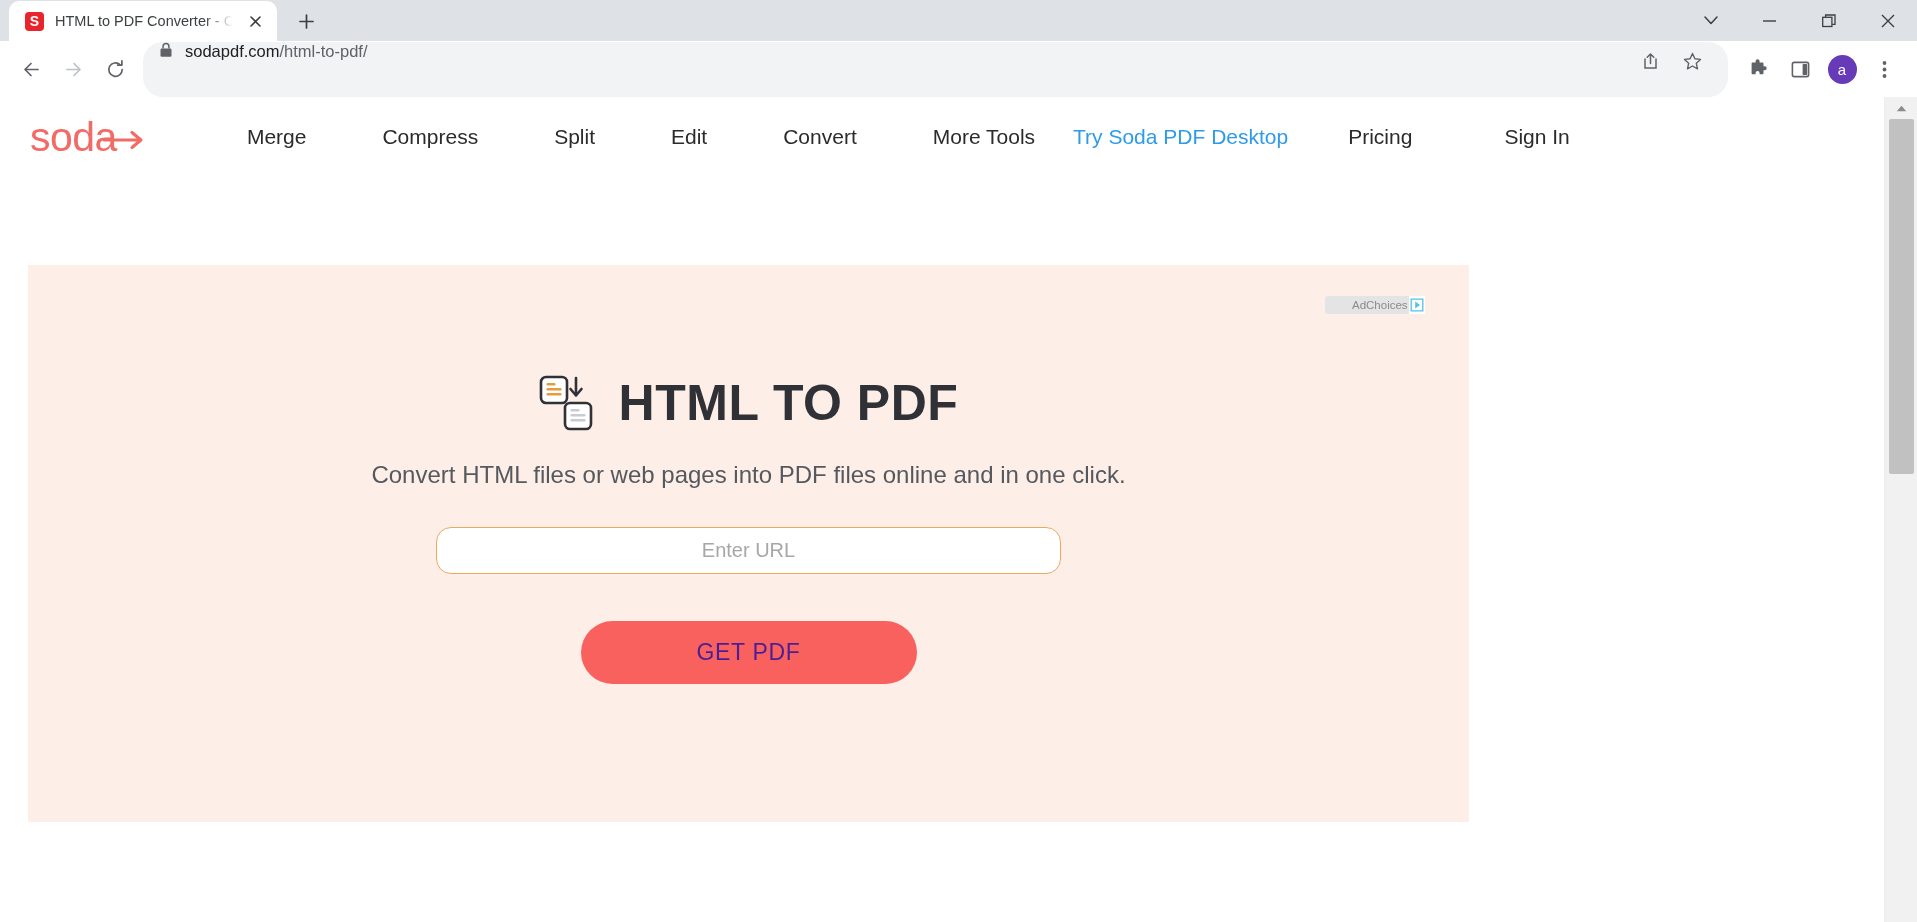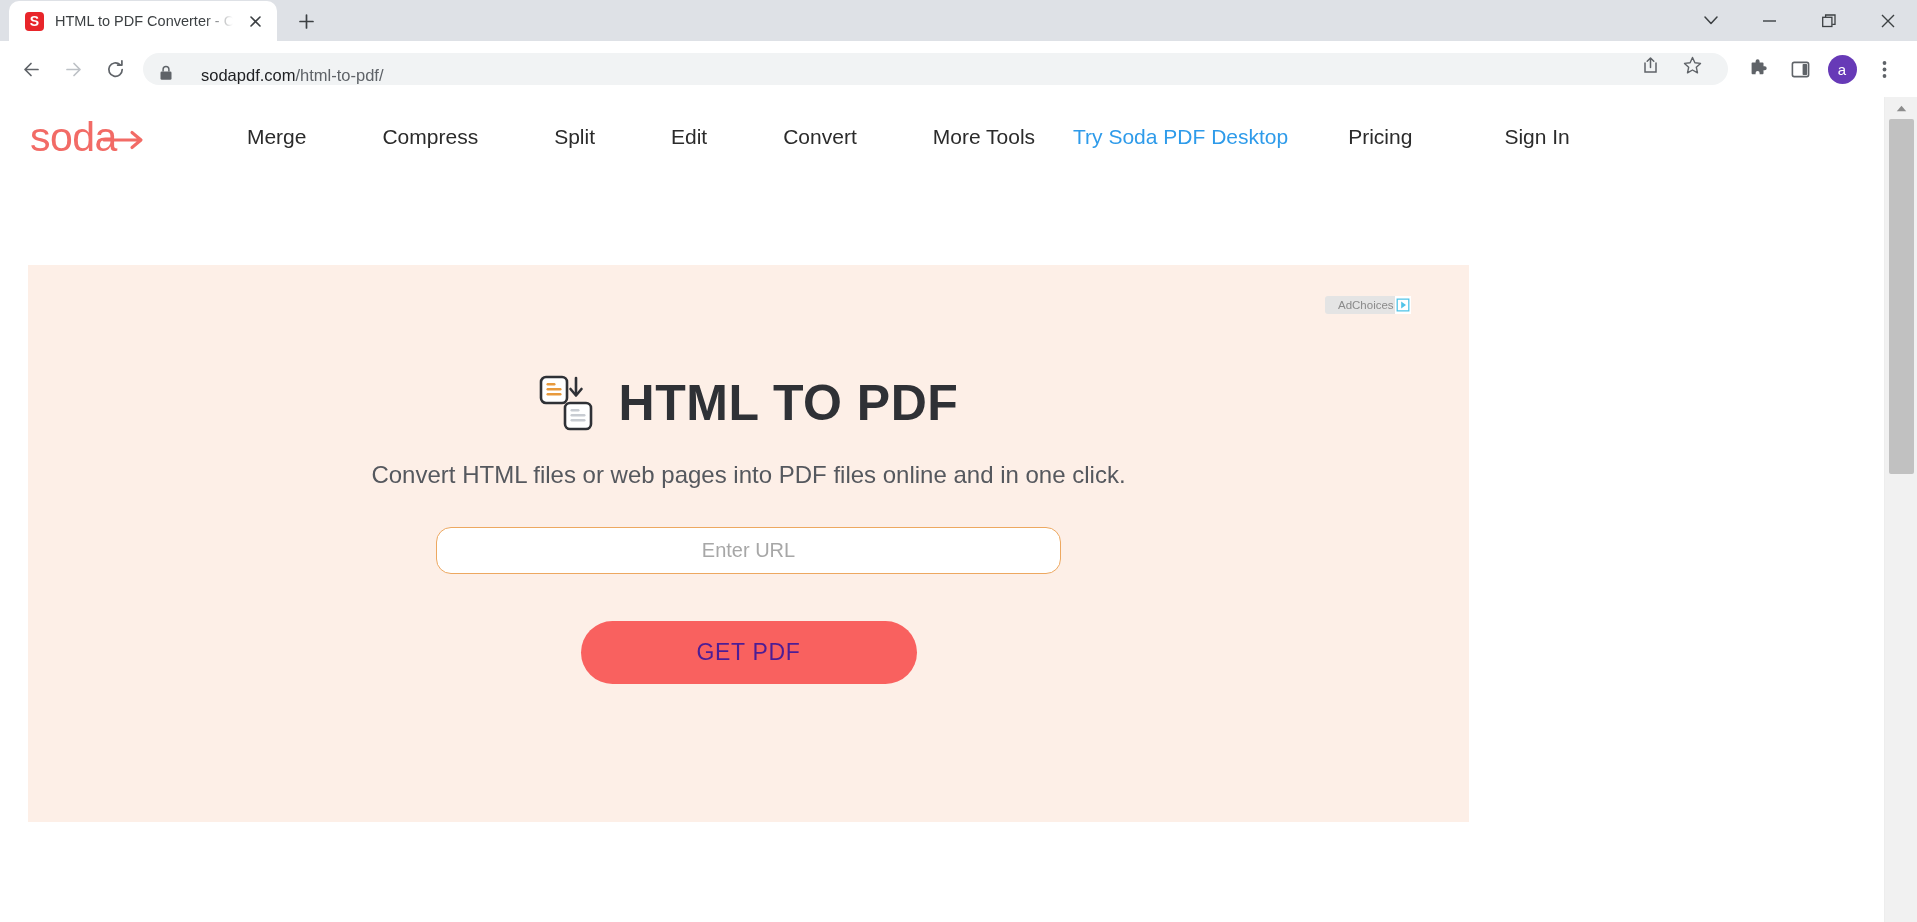--- a/index.html
+++ b/index.html
@@ -86,27 +86,27 @@
     gap:2px;
   }
   .tb-icon {
     width:40px; height:40px;
     display:flex; align-items:center; justify-content:center;
     border-radius:50%;
     flex:0 0 auto;
   }
   .omnibox {
     flex:1 1 auto;
-    height:32px;
+    height:55px;
     background:#f1f3f4;
     border-radius:20px;
     display:flex;
-    align-items:flex-end;
+    align-items:flex-start;
     padding:0 16px;
-    gap:28px;
+    gap:12px;
     margin:0 8px 0 6px;
     min-width:0;
   }
   .omnibox-url {
     font-size:16.5px;
     color:#202124;
     white-space:nowrap;
     overflow:hidden;
     flex:1 1 auto;
   }
@@ -192,21 +192,21 @@
   .crumb { font-size:17px; color:#6b6f76; }
   .crumb .sep { margin:0 7px; }
   .adchoices {
     position:absolute;
     left:1325px; top:199px;
     height:18px;
     background:#e4e4e4;
     border-radius:3px 0 0 3px;
     display:flex;
     align-items:center;
-    padding-left:13px;
+    padding-left:27px;
     gap:1px;
   }
   .adchoices span { font-size:11.5px; color:#8b8b8b; }
   .ad-tri {
     width:16px; height:18px;
     background:#ffffff;
     display:flex; align-items:center; justify-content:center;
   }
 
   .adslot { height:88px; }

